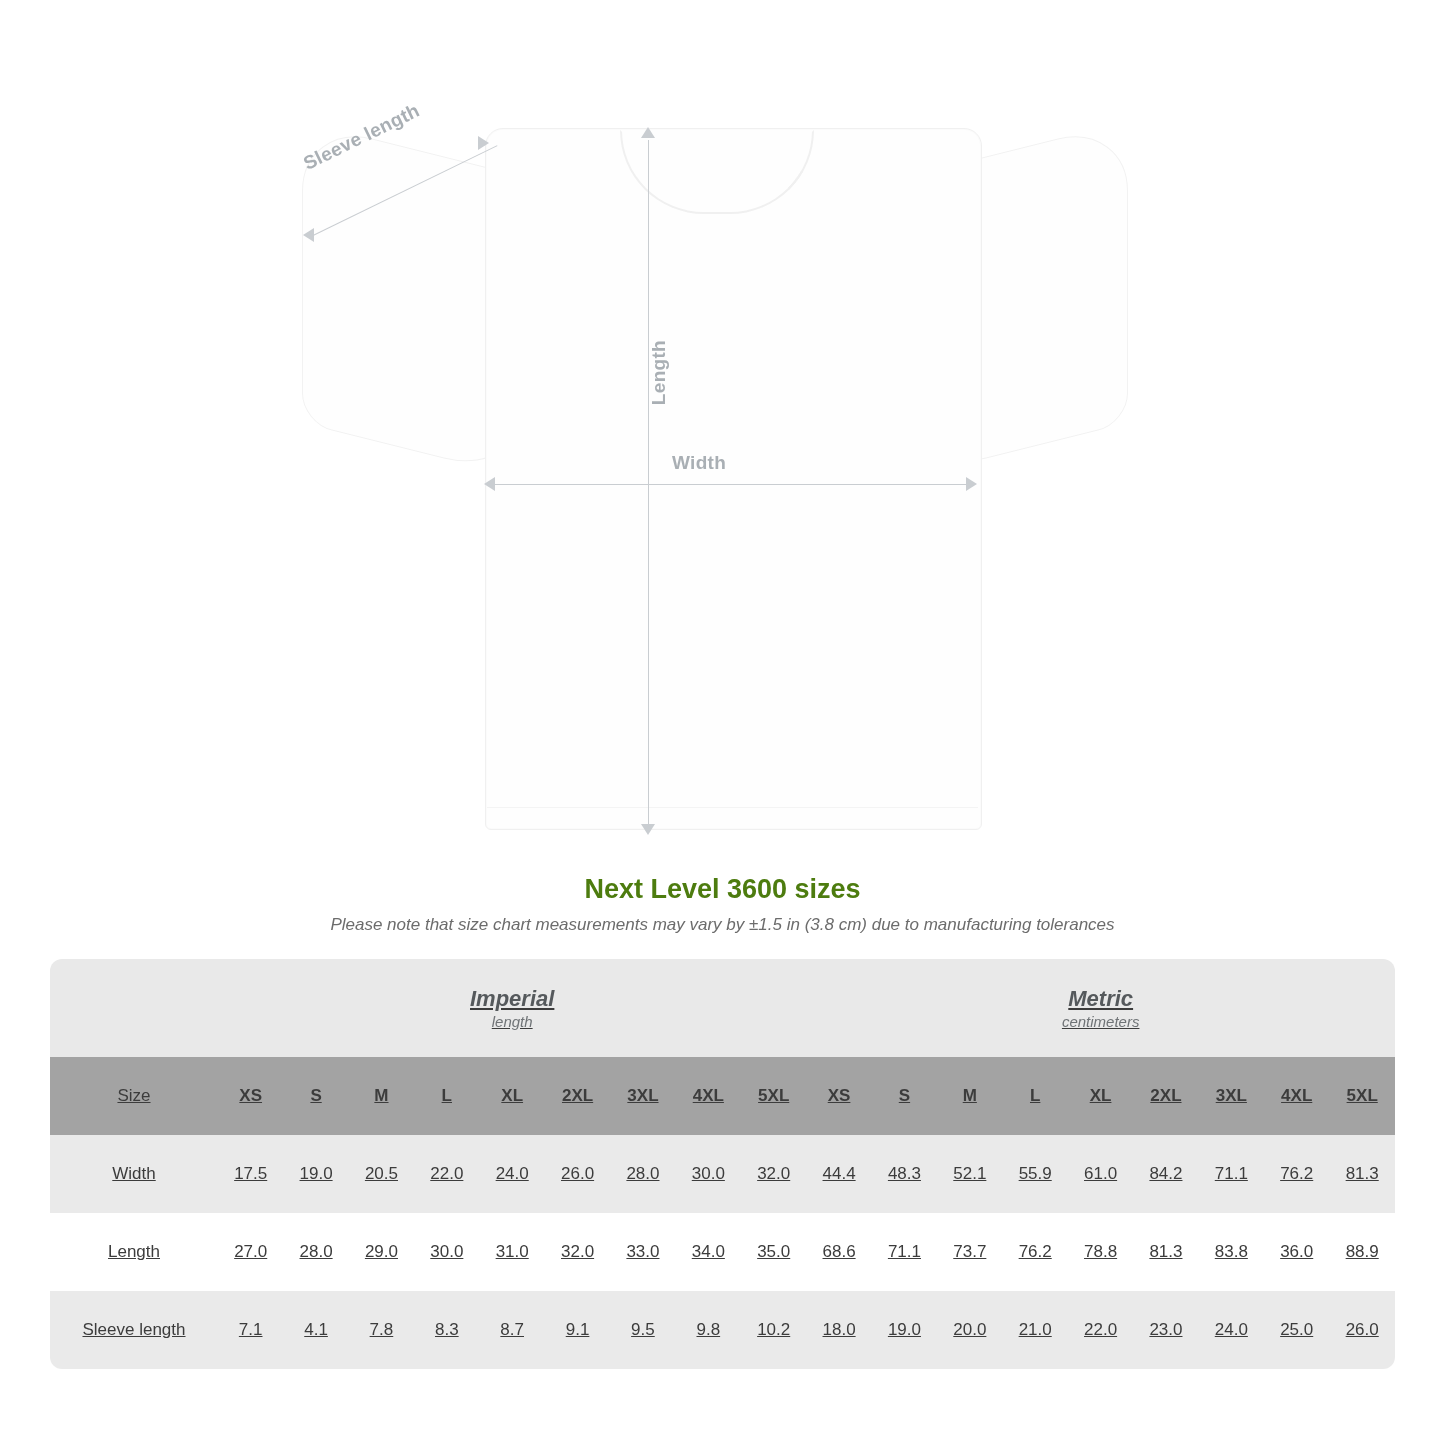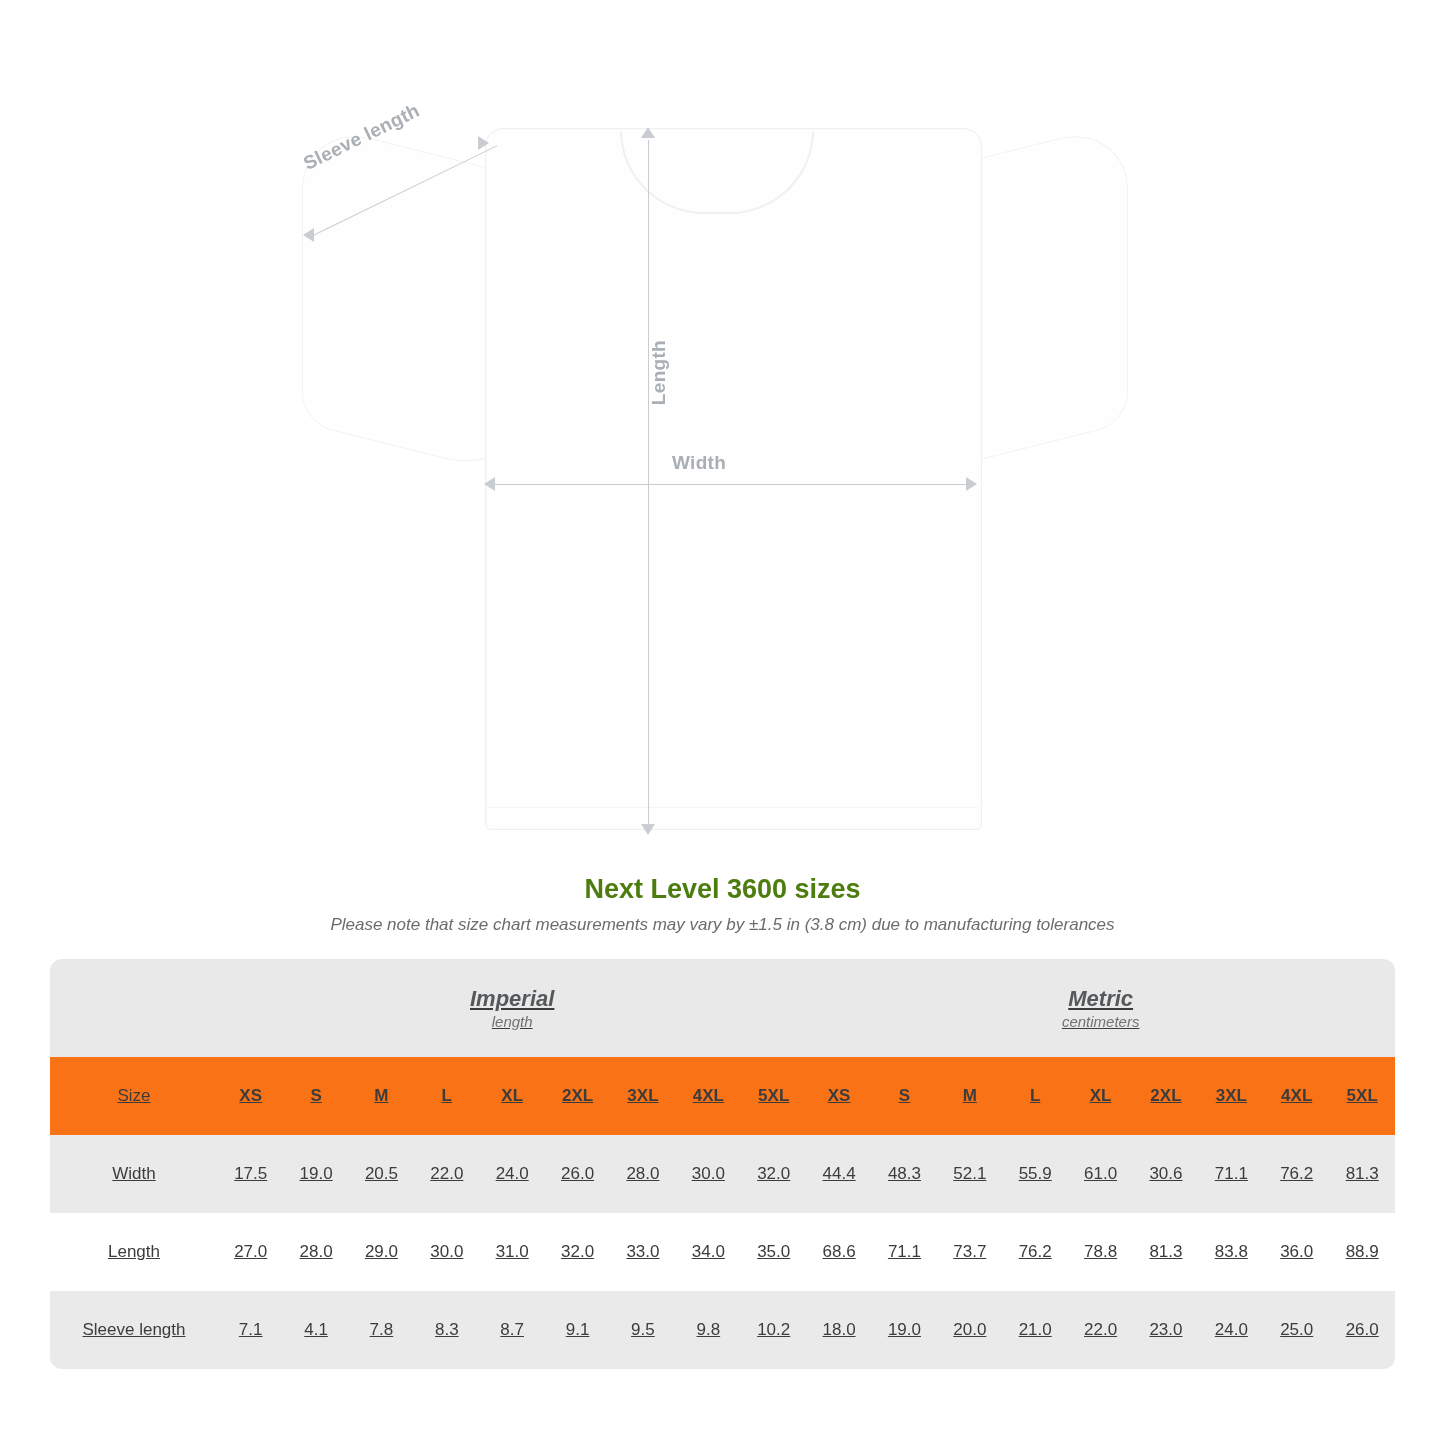--- a/index.html
+++ b/index.html
@@ -220,21 +220,21 @@
   .corner-bl { border-bottom-left-radius: 12px; }
   .corner-br { border-bottom-right-radius: 12px; }
 
   .row-head {
     font-weight: bold;
     color: #4a4a4a;
     font-size: 18px;
   }
   .row-white td { background: #ffffff; }
   .row-grey td { background: #eaeaea; }
-  .hdr-row td { background: #f97316; font-weight: bold; font-size: 18px; color: #4a4a4a; }
+  .hdr-row td { background: #a3a3a3; font-weight: bold; font-size: 18px; color: #4a4a4a; }
   .hdr-row td.sz { font-weight: bold; }
   col.lbl { width: 168px; }
 </style>
 </head>
 <body>
 
 <div class="illustration">
 
   <div class="shirt-wrap">
     <div class="shirt-sleeve-l"></div>
@@ -315,21 +315,21 @@
         <td>24.0</td>
         <td>26.0</td>
         <td>28.0</td>
         <td>30.0</td>
         <td>32.0</td>
         <td>44.4</td>
         <td>48.3</td>
         <td>52.1</td>
         <td>55.9</td>
         <td>61.0</td>
-        <td>30.6</td>
+        <td>84.2</td>
         <td>71.1</td>
         <td>76.2</td>
         <td>81.3</td>
       </tr>
 
       <tr class="row-white">
         <td class="row-head">Length</td>
         <td>27.0</td>
         <td>28.0</td>
         <td>29.0</td>

